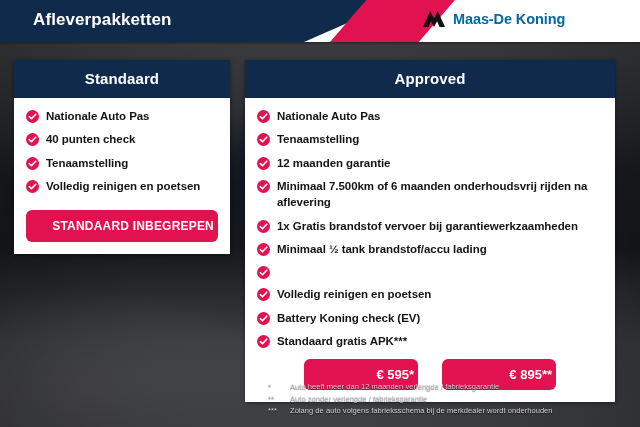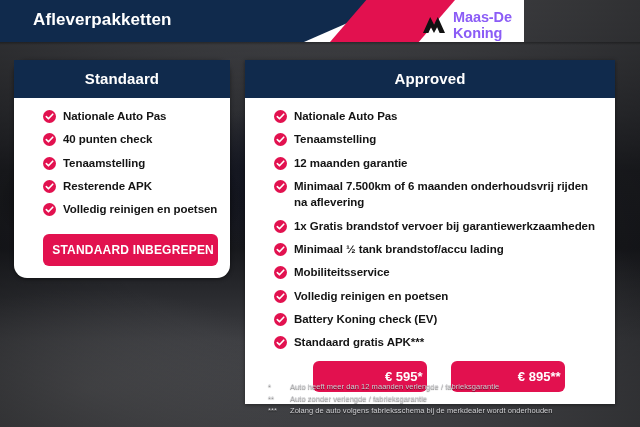--- a/index.html
+++ b/index.html
@@ -35,21 +35,21 @@
   #bg-vignette {
     position: absolute;
     inset: 0;
     background: radial-gradient(ellipse 520px 300px at 320px 230px, rgba(0,0,0,0) 40%, rgba(0,0,0,0.45) 100%);
   }
 
   
   #header {
     position: absolute;
     top: 0; left: 0;
-    width: 524px;
+    width: 640px;
     height: 42px;
     background: #ffffff;
     overflow: hidden;
   }
   #header-navy {
     position: absolute;
     top: 0; left: 0;
     width: 400px;
     height: 42px;
     background: #102a4c;
@@ -79,53 +79,53 @@
     display: flex;
     align-items: center;
     gap: 7px;
   }
   #brand-mark {
     width: 24px;
     height: 20px;
     flex: none;
   }
   #brand-name {
-    color: #8b5cf6;
+    color: #0369a1;
     font-size: 14.5px;
     font-weight: bold;
     letter-spacing: -0.1px;
   }
   #header-shadow {
     position: absolute;
     top: 42px; left: 0;
     width: 640px;
     height: 3px;
     background: linear-gradient(180deg, rgba(0,0,0,0.32), rgba(0,0,0,0));
   }
 
   
   .card {
     position: absolute;
     background: #ffffff;
     box-shadow: 0 1px 4px rgba(0,0,0,0.45);
   }
-  #card-standaard { left: 14px;  top: 60px; width: 216px; border-radius: 13px; }
+  #card-standaard { left: 14px;  top: 60px; width: 216px; }
   #card-approved  { left: 245px; top: 60px; width: 370px; }
 
   .card-head {
     background: #102a4c;
     color: #ffffff;
     text-align: center;
     font-size: 15px;
     font-weight: bold;
     padding: 10px 4px 11px;
     letter-spacing: 0.1px;
   }
   .card-body {
-    padding: 10px 12px 12px 29px;
+    padding: 10px 12px 12px 12px;
   }
   .feature-list {
     list-style: none;
     margin: 0;
     padding: 0;
   }
   .feature {
     display: flex;
     align-items: flex-start;
     gap: 7px;
@@ -242,27 +242,20 @@
               <circle cx="8" cy="8" r="8" fill="#e2114f"></circle>
               <path d="M4.1 8.2 L6.7 10.8 L12 5.2" stroke="#ffffff" stroke-width="2" fill="none" stroke-linecap="round" stroke-linejoin="round"></path>
             </svg>
             <span class="feature-text">Tenaamstelling</span>
           </li>
           <li class="feature">
             <svg viewBox="0 0 16 16" class="check-icon">
               <circle cx="8" cy="8" r="8" fill="#e2114f"></circle>
               <path d="M4.1 8.2 L6.7 10.8 L12 5.2" stroke="#ffffff" stroke-width="2" fill="none" stroke-linecap="round" stroke-linejoin="round"></path>
             </svg>
-            <span class="feature-text">Resterende APK</span>
-          </li>
-          <li class="feature">
-            <svg viewBox="0 0 16 16" class="check-icon">
-              <circle cx="8" cy="8" r="8" fill="#e2114f"></circle>
-              <path d="M4.1 8.2 L6.7 10.8 L12 5.2" stroke="#ffffff" stroke-width="2" fill="none" stroke-linecap="round" stroke-linejoin="round"></path>
-            </svg>
             <span class="feature-text">Volledig reinigen en poetsen</span>
           </li>
         </ul>
       <button class="btn" id="btn-standaard">STANDAARD INBEGREPEN</button>
     </div>
   </div>
 
   <div class="card" id="card-approved">
     <div class="card-head">Approved</div>
     <div class="card-body">
@@ -307,21 +300,20 @@
               <circle cx="8" cy="8" r="8" fill="#e2114f"></circle>
               <path d="M4.1 8.2 L6.7 10.8 L12 5.2" stroke="#ffffff" stroke-width="2" fill="none" stroke-linecap="round" stroke-linejoin="round"></path>
             </svg>
             <span class="feature-text">Minimaal ½ tank brandstof/accu lading</span>
           </li>
           <li class="feature">
             <svg viewBox="0 0 16 16" class="check-icon">
               <circle cx="8" cy="8" r="8" fill="#e2114f"></circle>
               <path d="M4.1 8.2 L6.7 10.8 L12 5.2" stroke="#ffffff" stroke-width="2" fill="none" stroke-linecap="round" stroke-linejoin="round"></path>
             </svg>
-            <span class="feature-text">Mobiliteitsservice</span>
           </li>
           <li class="feature">
             <svg viewBox="0 0 16 16" class="check-icon">
               <circle cx="8" cy="8" r="8" fill="#e2114f"></circle>
               <path d="M4.1 8.2 L6.7 10.8 L12 5.2" stroke="#ffffff" stroke-width="2" fill="none" stroke-linecap="round" stroke-linejoin="round"></path>
             </svg>
             <span class="feature-text">Volledig reinigen en poetsen</span>
           </li>
           <li class="feature">
             <svg viewBox="0 0 16 16" class="check-icon">

